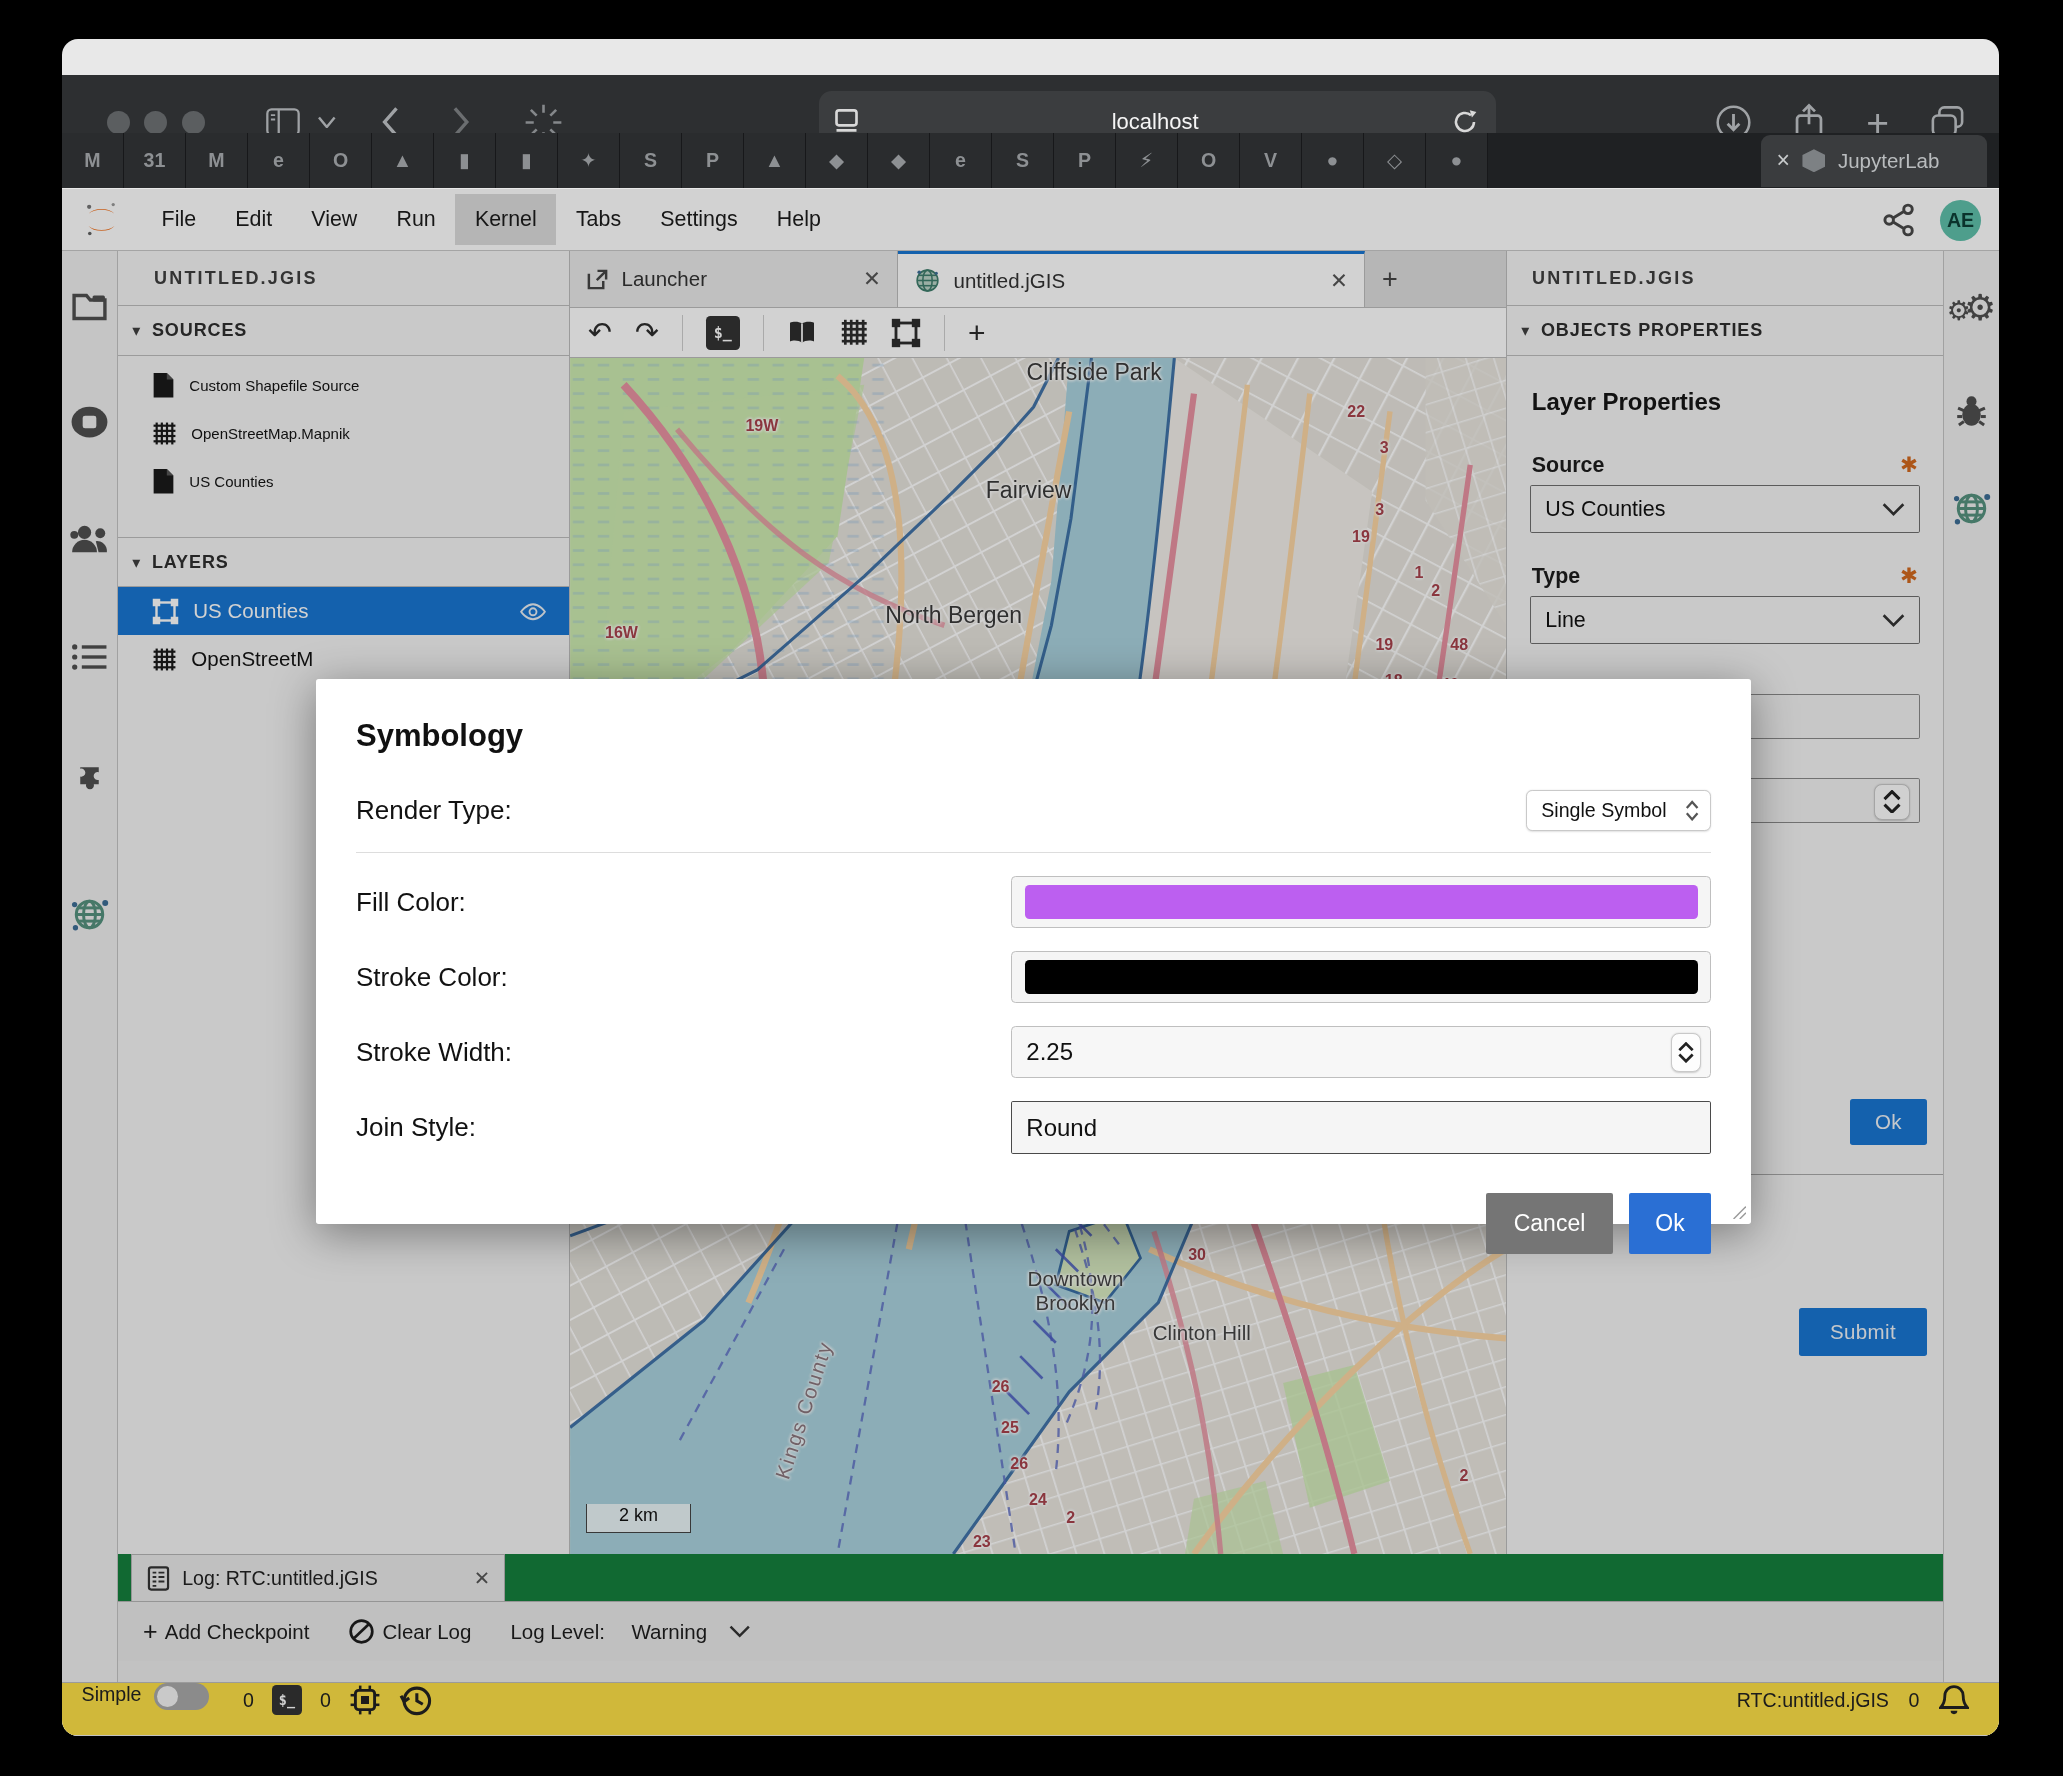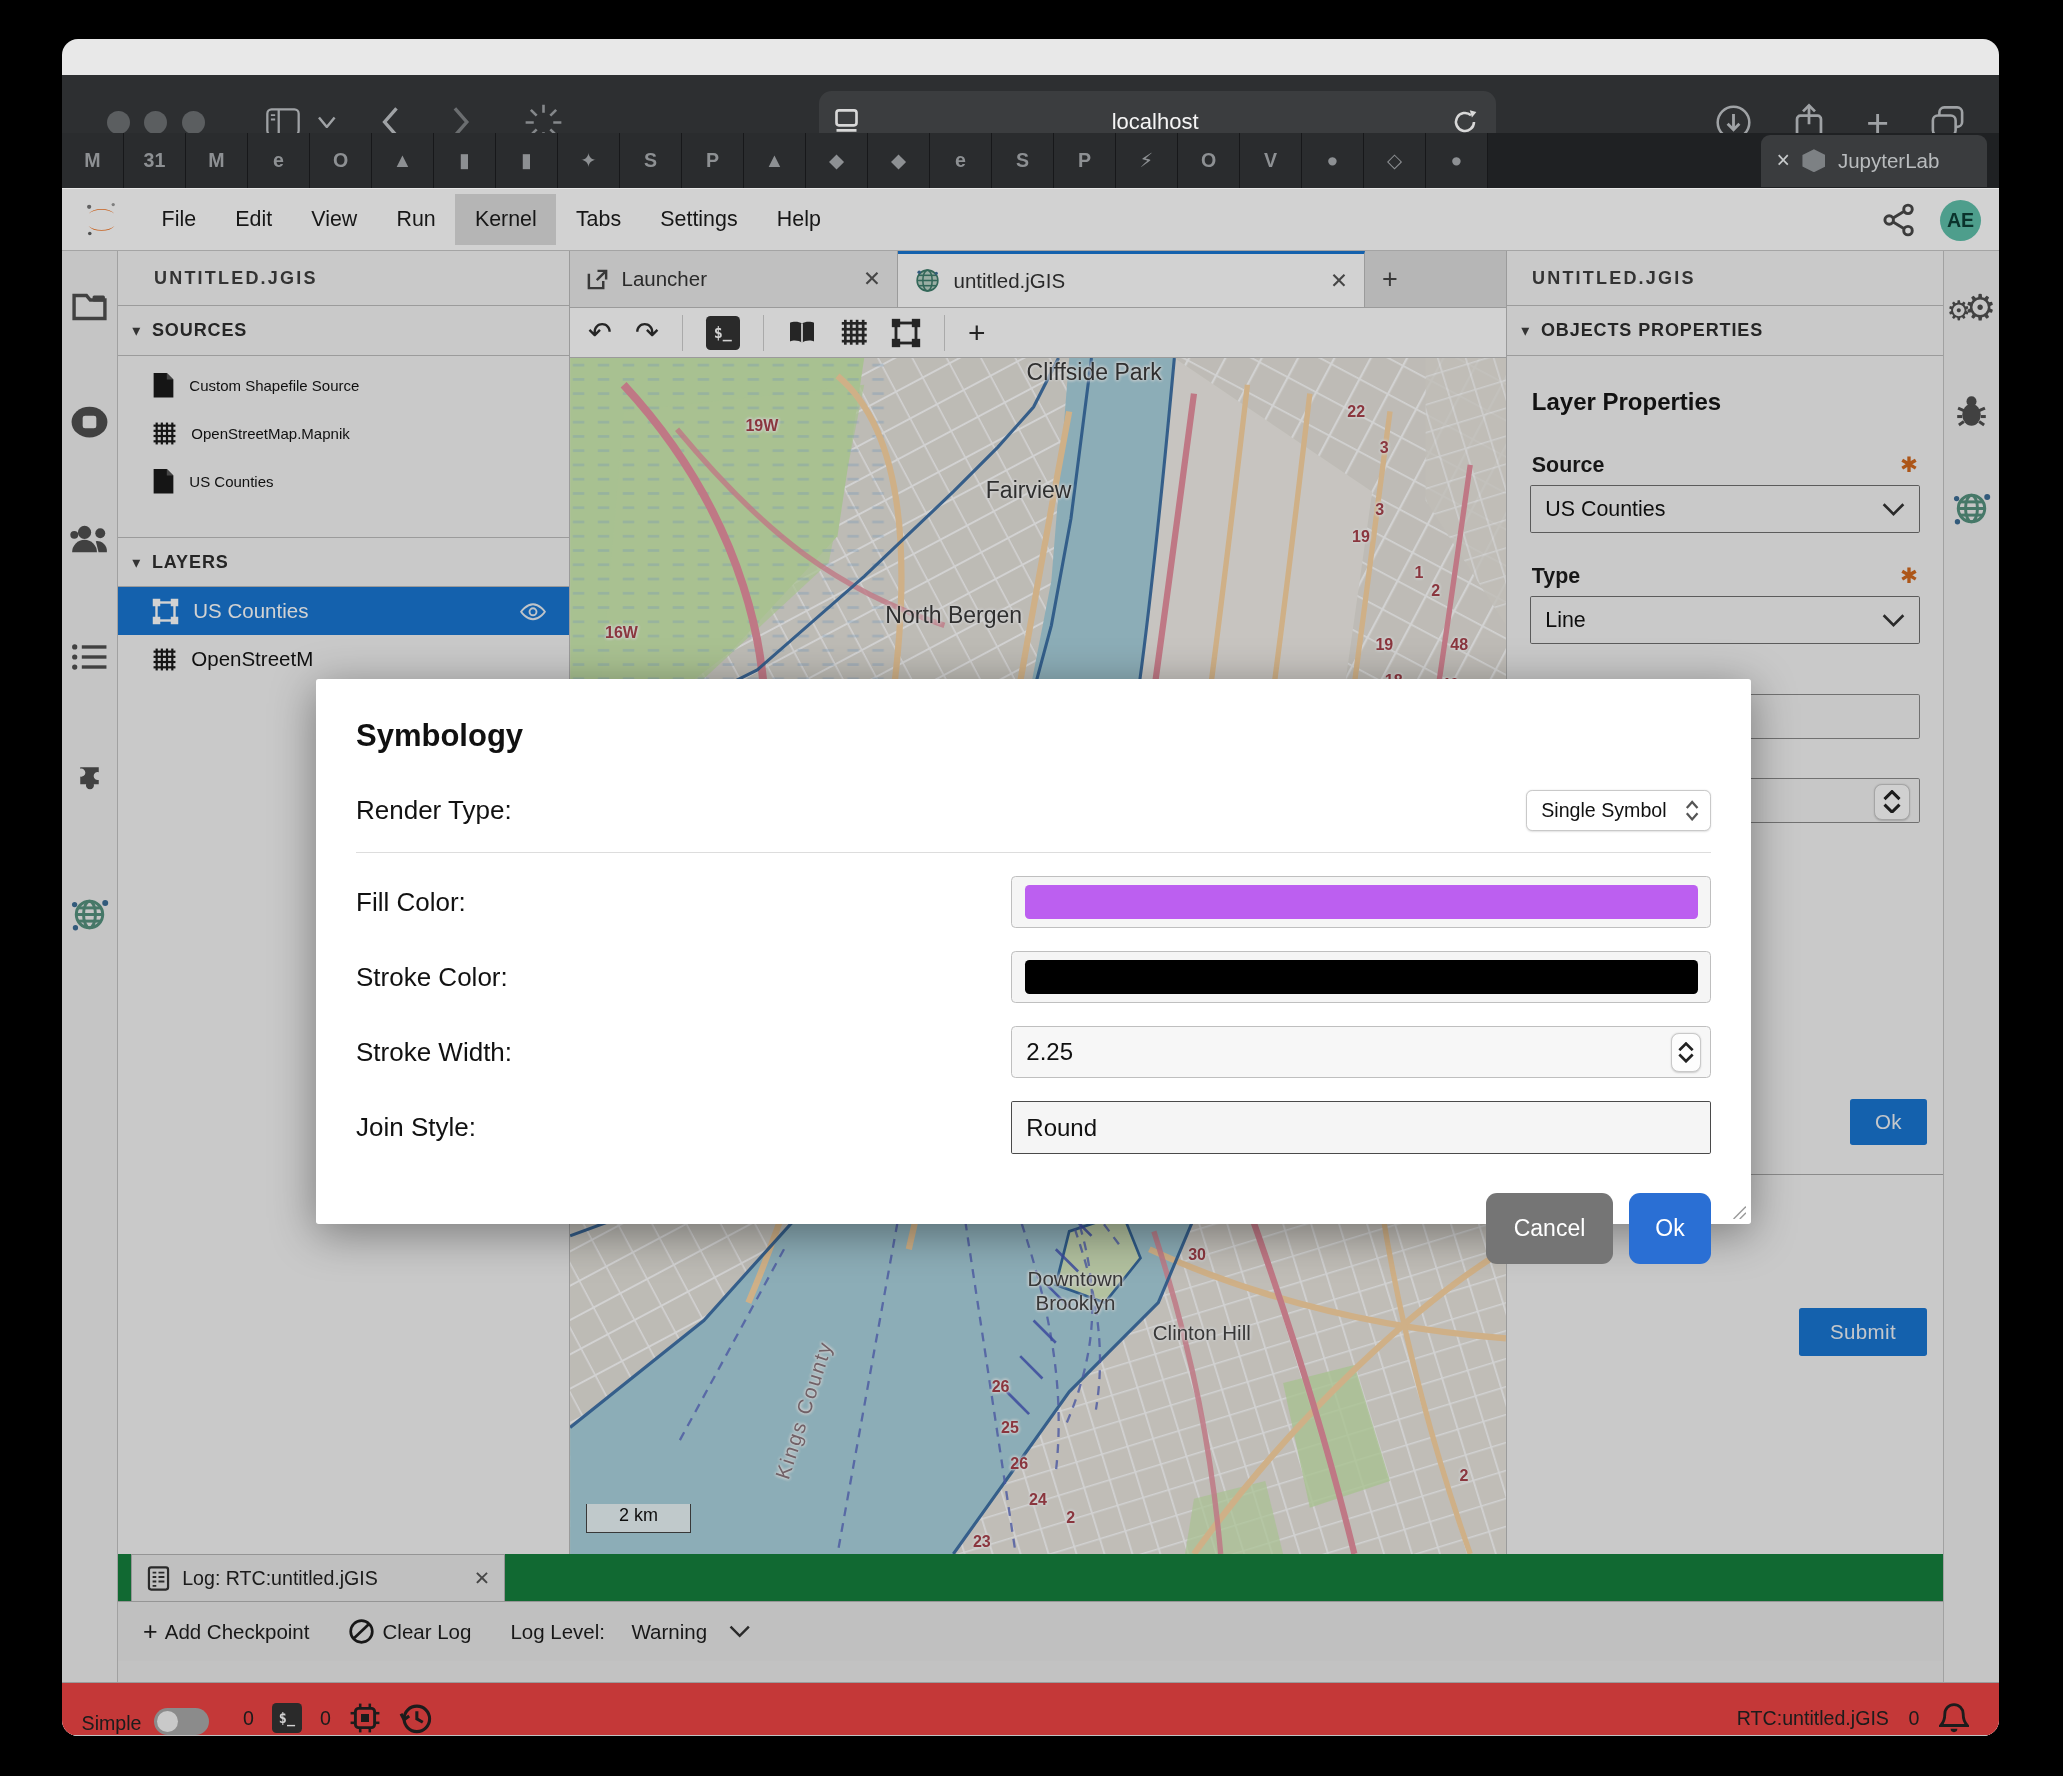--- a/index.html
+++ b/index.html
@@ -77,21 +77,21 @@
   .rp-div { position:absolute; left:0; top:923px; width:100%; border-top:0.9px solid #a9a9a9; }
   .rp-submit { position:absolute; right:16px; top:1057px; width:128px; height:48px; }
 
   .dock { position:absolute; left:56px; top:1365px; width:1825px; height:107px; background:#e0e0e0; }
   .dock-tabs { height:48px; background:#15803d; border-bottom:0.9px solid #b5b5b5; display:flex; }
   .dock-tab { width:374px; margin-left:13.4px; background:#e9e9e9; border:0.9px solid #b5b5b5; border-bottom:none; display:flex; align-items:center; gap:12.5px; padding:0 14.3px; font-size:19.6px; color:#222; }
   .dock-tab .x { margin-left:auto; color:#555; }
   .dock-toolbar { height:59px; display:flex; align-items:center; gap:39px; padding-left:25px; font-size:20.5px; color:#1e1e1e; background:#e9e9e9; }
   .dock-btn { display:flex; align-items:center; gap:7.1px; }
 
-  .statusbar { position:absolute; left:0; top:1493px; width:100%; height:53px; background:#ef4444; border-top:0.9px solid #bdbdbd; display:flex; align-items:flex-end; font-size:19.6px; color:#222; }
+  .statusbar { position:absolute; left:0; top:1493px; width:100%; height:53px; background:#fde047; border-top:0.9px solid #bdbdbd; display:flex; align-items:flex-start; font-size:19.6px; color:#222; }
   .toggle { width:55px; height:27px; border-radius:13.4px; background:#a9a9a9; margin:0 9px 0 12.5px; position:relative; }
   .toggle .knob { position:absolute; left:2.7px; top:2.7px; width:21.4px; height:21.4px; border-radius:50%; background:#f5f5f5; }
   .sb-group { display:flex; align-items:center; gap:18px; margin-left:25px; }
   .sb-right { margin-left:auto; display:flex; align-items:center; gap:19.6px; margin-right:30px; }
 
   .dim { position:absolute; left:0; top:150px; width:100%; height:1547px; background:rgba(0,0,0,.175); z-index:40; pointer-events:none; }
 
   
   .modal { position:absolute; left:254px; top:640px; width:1435px; height:545px; background:#fff; border-radius:2.7px; box-shadow:0 9px 45px rgba(0,0,0,.4); z-index:60; padding:0 40px; }
   .m-title { padding-top:39px; font-size:31px; font-weight:bold; color:#111; }
@@ -100,21 +100,21 @@
   .mac-select { margin-left:auto; height:41px; min-width:185px; background:#fff; border:0.9px solid #c9c9c9; border-radius:6.2px; box-shadow:0 0.9px 1.8px rgba(0,0,0,.12); display:flex; align-items:center; gap:12.5px; padding:0 10.7px 0 14.3px; font-size:19.6px; color:#111; }
   .m-row { display:flex; align-items:center; margin-top:23px; }
   .m-row .lab { font-size:26px; color:#111; }
   .m-ctl { margin-left:auto; width:700px; }
   .colorbox { height:52px; background:#f5f5f5; border:1.8px solid #bfbfbf; border-radius:4.5px; padding:8px 12.5px; }
   .colorbox .swatch { width:100%; height:100%; border-radius:4.5px; }
   .numbox { height:52px; background:#f7f7f7; border:1.8px solid #bfbfbf; border-radius:4.5px; display:flex; align-items:center; padding:0 9px 0 14.3px; font-size:24px; color:#111; position:relative; }
   .numbox .stepper { position:static; margin-left:auto; width:30px; height:39px; }
   .textbox { height:53px; background:#f5f5f5; border:1.8px solid #4a4a4a; border-radius:1.8px; display:flex; align-items:center; padding:0 14.3px; font-size:24px; color:#111; }
   .m-buttons { display:flex; justify-content:flex-end; gap:16px; margin-top:39px; }
-  .m-btn { border:none; border-radius:11px; font-size:23px; color:#fff; font-family:inherit; height:71px; }
+  .m-btn { border:none; border-radius:2px; font-size:23px; color:#fff; font-family:inherit; height:61px; }
   .m-cancel { width:127px; background:#757575; }
   .m-ok { width:82px; background:#2a6fd4; }
   .resize-handle { position:absolute; right:5.3px; bottom:5.3px; width:16px; height:16px; }
 
   svg.ic { display:block; }
 </style>
 </head>
 <body>
 
 <div class="window">

